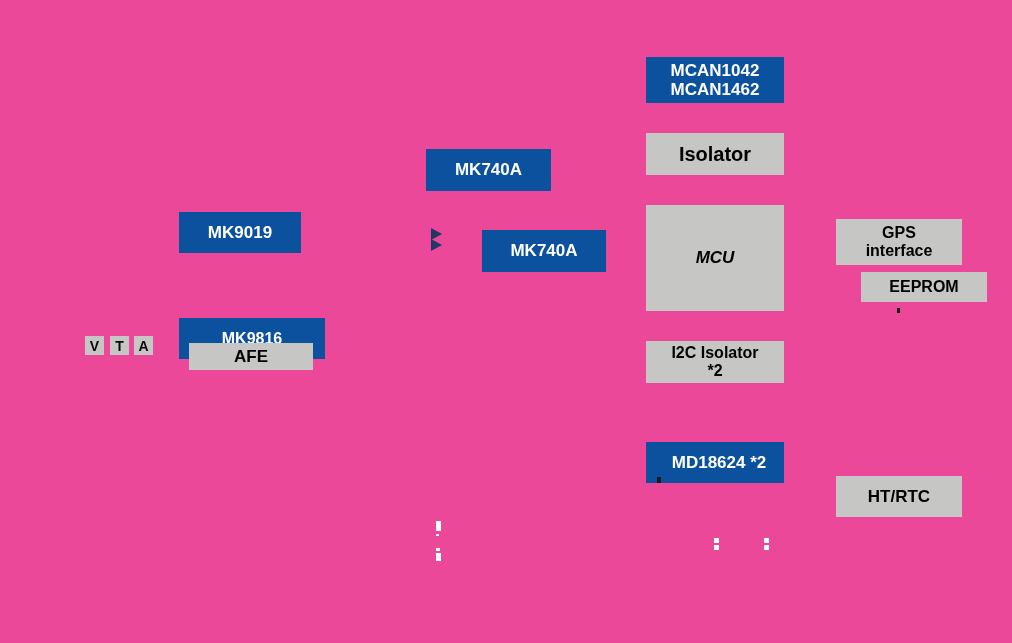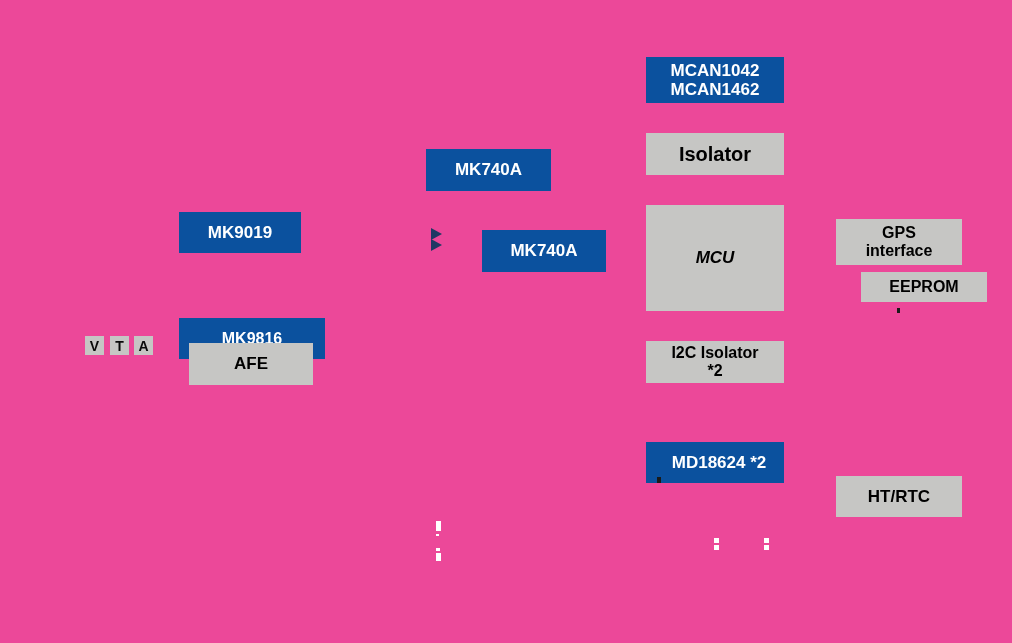--- a/index.html
+++ b/index.html
@@ -72,21 +72,21 @@
 MCAN1462</div>
     <div class="node gray" style="left: 646px; top: 133px; width: 138px; height: 42px; font-size: 20px;">Isolator</div>
     <div class="node blue" style="left: 426px; top: 149px; width: 125px; height: 42px; font-size: 17px;">MK740A</div>
     <div class="node gray" style="left: 646px; top: 205px; width: 138px; height: 106px; font-size: 17px; font-style: italic;">MCU</div>
     <div class="node gray" style="left: 836px; top: 219px; width: 126px; height: 46px; font-size: 16px;">GPS
 interface</div>
     <div class="node blue" style="left: 179px; top: 212px; width: 122px; height: 41px; font-size: 17px;">MK9019</div>
     <div class="node blue" style="left: 482px; top: 230px; width: 124px; height: 42px; font-size: 17px;">MK740A</div>
     <div class="node gray" style="left: 836px; top: 272px; width: 126px; height: 30px; font-size: 16px; margin-left: 25px;">EEPROM</div>
     <div class="node blue" style="left: 179px; top: 274px; width: 146px; height: 41px; font-size: 16px; margin-top: 44px;">MK9816</div>
-    <div class="node gray" style="left: 189px; top: 343px; width: 124px; height: 42px; font-size: 17px;">AFE</div>
+    <div class="node gray" style="left: 189px; top: 343px; width: 124px; height: 27px; font-size: 17px;">AFE</div>
     <div class="node gray" style="left: 646px; top: 341px; width: 138px; height: 42px; font-size: 16px;">I2C Isolator
 *2</div>
     <div class="node blue" style="left: 646px; top: 442px; width: 138px; height: 41px; font-size: 17px; padding-left: 8px;">MD18624 *2</div>
     <div class="node gray" style="left: 836px; top: 476px; width: 126px; height: 41px; font-size: 17px;">HT/RTC</div>
     <div class="chip" style="left: 85px; top: 336px; width: 19px; height: 19px;">V</div>
     <div class="chip" style="left: 110px; top: 336px; width: 19px; height: 19px;">T</div>
     <div class="chip" style="left: 134px; top: 336px; width: 19px; height: 19px;">A</div>
     <div class="arrowhead" style="left: 431px; top: 228px;"></div>
     <div class="arrowhead" style="left: 431px; top: 239px;"></div>
     <div class="glyph-frag" style="left: 436px; top: 521px; width: 5px; height: 10px;"></div>

